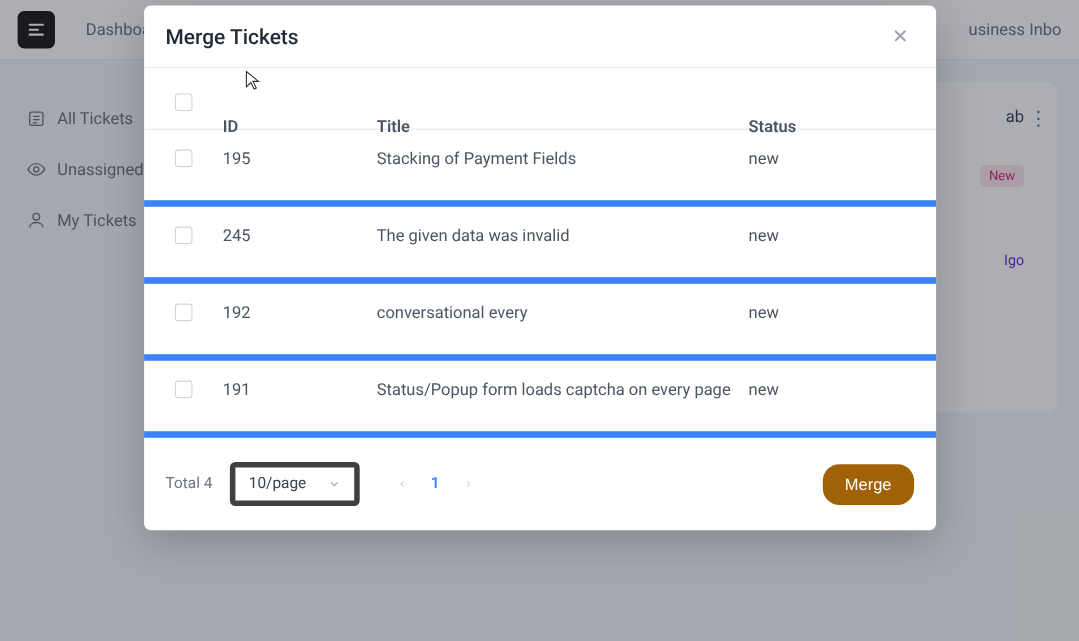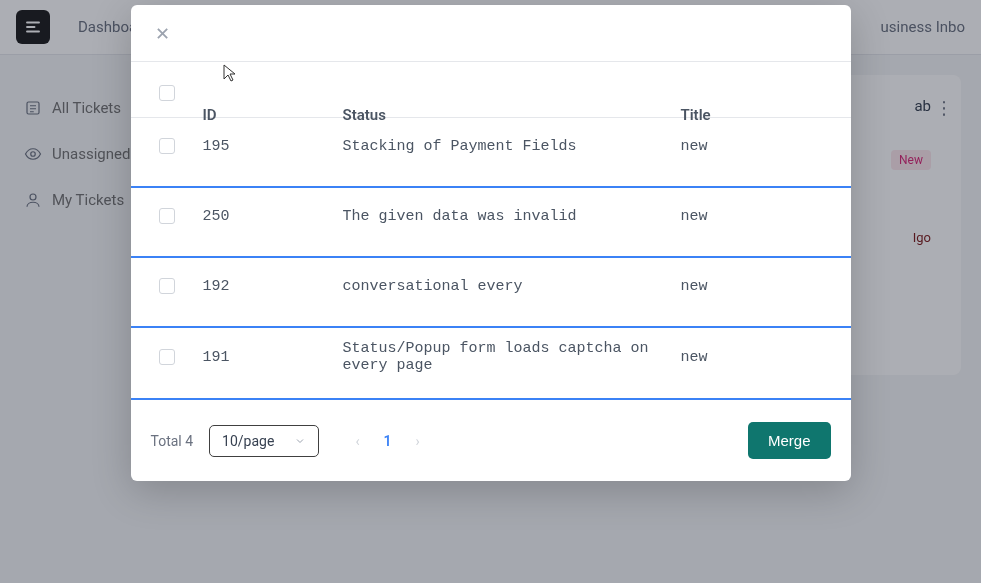--- a/index.html
+++ b/index.html
@@ -110,21 +110,21 @@
       right: 8px;
       top: 22px;
       color: #6b7280;
       font-size: 18px;
       cursor: pointer;
     }
     .bg-time {
       position: absolute;
       right: 30px;
       top: 155px;
-      color: #7f1d1d;
+      color: #6d28d9;
       font-size: 13px;
     }
     
     .overlay {
       position: absolute;
       inset: 0;
       background: rgba(17, 24, 39, 0.35);
       display: flex;
       justify-content: center;
       align-items: flex-start;
@@ -177,24 +177,23 @@
       border-bottom: 1px solid #e5e7eb;
     }
     .th {
       font-weight: 600;
       color: #4b5563;
       font-size: 15px;
       margin-top: 44px;
     }
     .tbody-row {
       min-height: 70px;
-      border-bottom: 2px solid #3b82f6;
+      border-bottom: 6px solid #3b82f6;
       padding-top: 12px;
       padding-bottom: 24px;
-      font-family: Liberation Mono, monospace;
     }
     .td {
       color: #4b5563;
       font-size: 15px;
     }
     .checkbox-cell {
       display: flex;
       justify-content: center;
     }
     .checkbox {
@@ -210,21 +209,21 @@
       display: flex;
       align-items: center;
       gap: 16px;
     }
     .total-text {
       color: #6b7280;
       font-size: 14px;
       text-align: center;
     }
     .page-size {
-      border: 1px solid #404040;
+      border: 5px solid #404040;
       border-radius: 5px;
       padding: 7px 12px;
       display: flex;
       align-items: center;
       gap: 20px;
       font-size: 14px;
       color: #374151;
       cursor: pointer;
     }
     .page-size svg {
@@ -248,24 +247,24 @@
     }
     .pag-page {
       color: #3b82f6;
       font-weight: 600;
       font-size: 14px;
       padding: 4px 8px;
       cursor: pointer;
     }
     .merge-btn {
       margin-left: auto;
-      background: #0f766e;
+      background: #a16207;
       color: #fff;
       border: none;
-      border-radius: 5px;
+      border-radius: 15px;
       padding: 10px 20px;
       font-size: 15px;
       cursor: pointer;
     }
     .cursor {
       position: absolute;
       left: 221px;
       top: 64px;
       pointer-events: none;
     }
@@ -314,49 +313,50 @@
         <span class="bg-badge">New</span>
         <span class="bg-time">Igo</span>
       </div>
     </div>
   </div>
 </div>
 
 <div class="overlay">
   <div class="modal">
     <div class="modal-header">
+      <div class="modal-title">Merge Tickets</div>
       <div class="close-btn">
         <span>✕</span>
       </div>
     </div>
     <div class="modal-body">
       <div class="table">
         <div class="thead-row">
           <div class="checkbox-cell">
             <div class="checkbox"></div>
           </div>
           <div class="th">ID</div>
+          <div class="th">Title</div>
           <div class="th">Status</div>
-          <div class="th">Title</div>
         </div>
 
         <div class="tbody-row">
           <div class="checkbox-cell">
               <div class="checkbox"></div>
             </div>
           <div class="td">195</div>
           <div class="td">Stacking of Payment Fields</div>
           <div class="td">new</div>
         </div>
 
         <div class="tbody-row">
           <div class="checkbox-cell">
               <div class="checkbox"></div>
             </div>
-          <div class="td">250</div>
+          <div class="td">245</div>
           <div class="td">The given data was invalid</div>
           <div class="td">new</div>
         </div>
 
         <div class="tbody-row">
           <div class="checkbox-cell">
               <div class="checkbox"></div>
             </div>
           <div class="td">192</div>
           <div class="td">conversational every</div>

